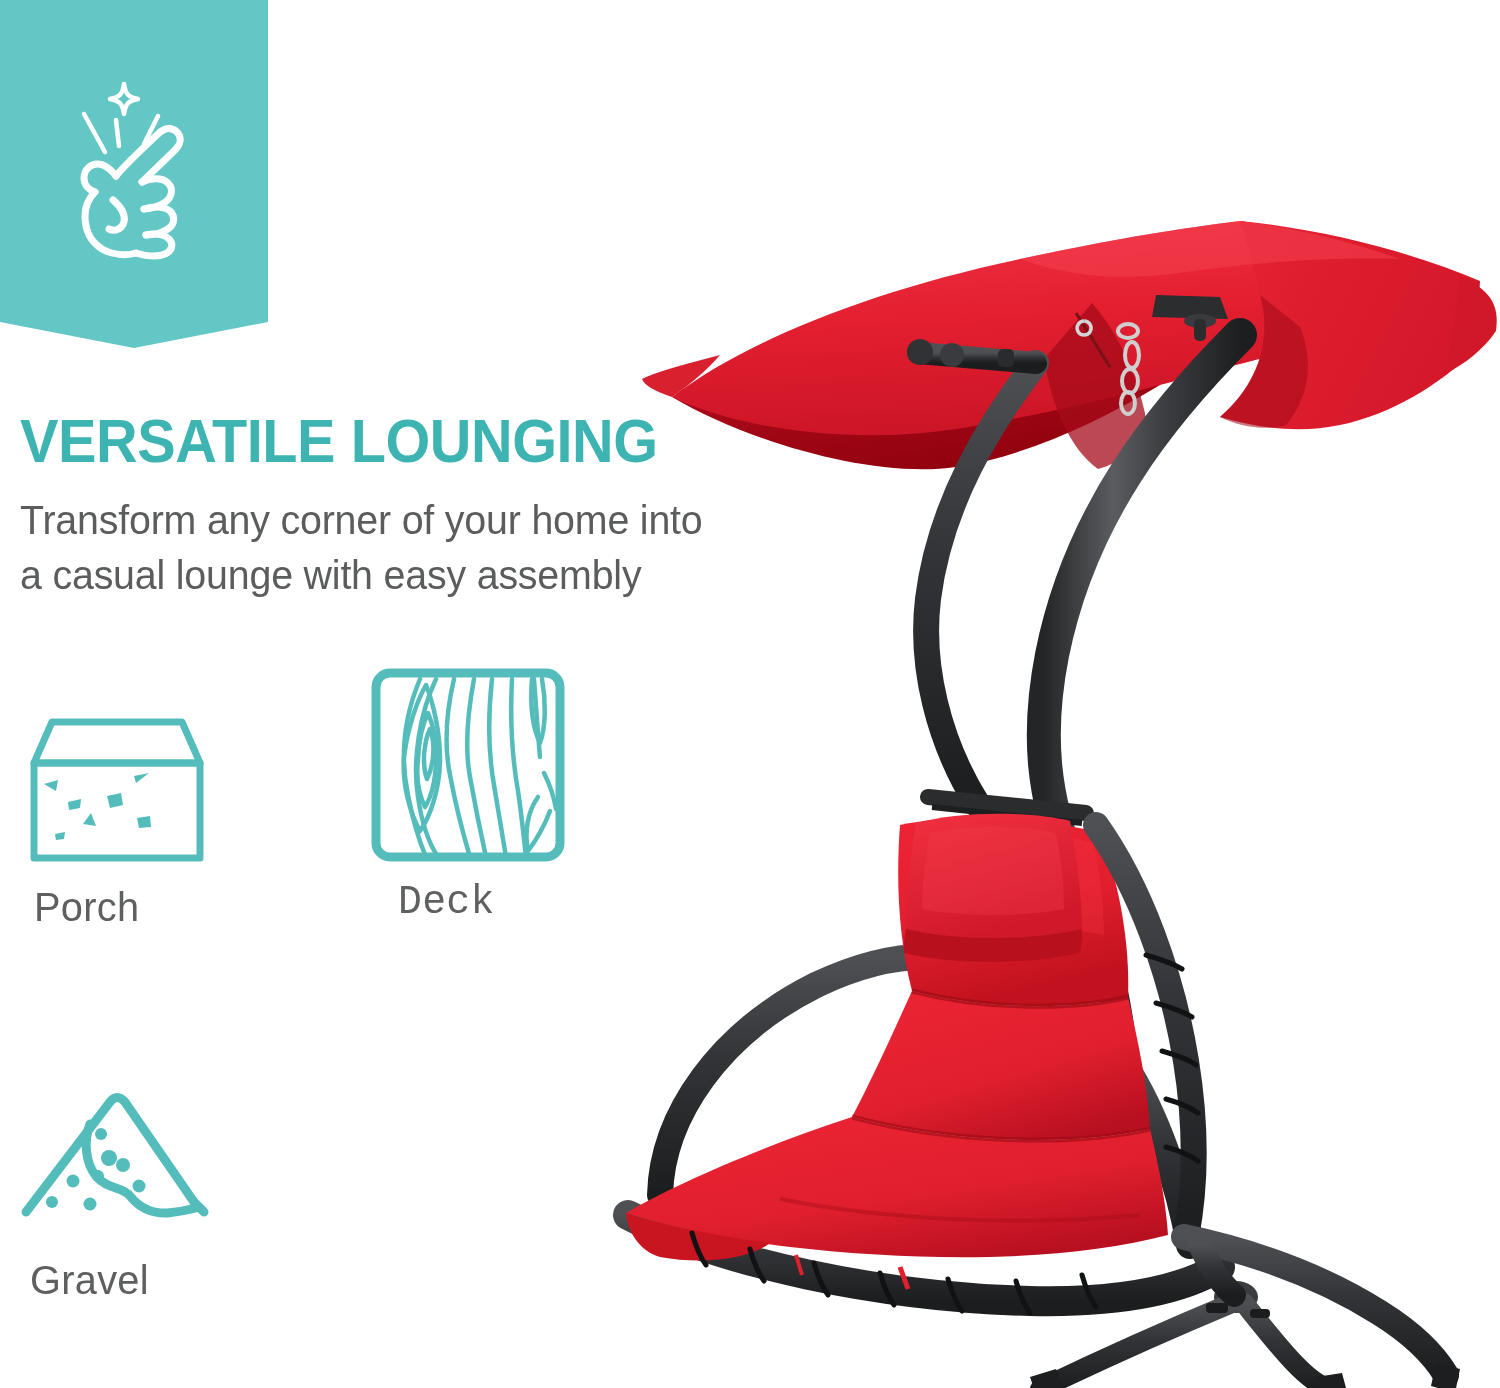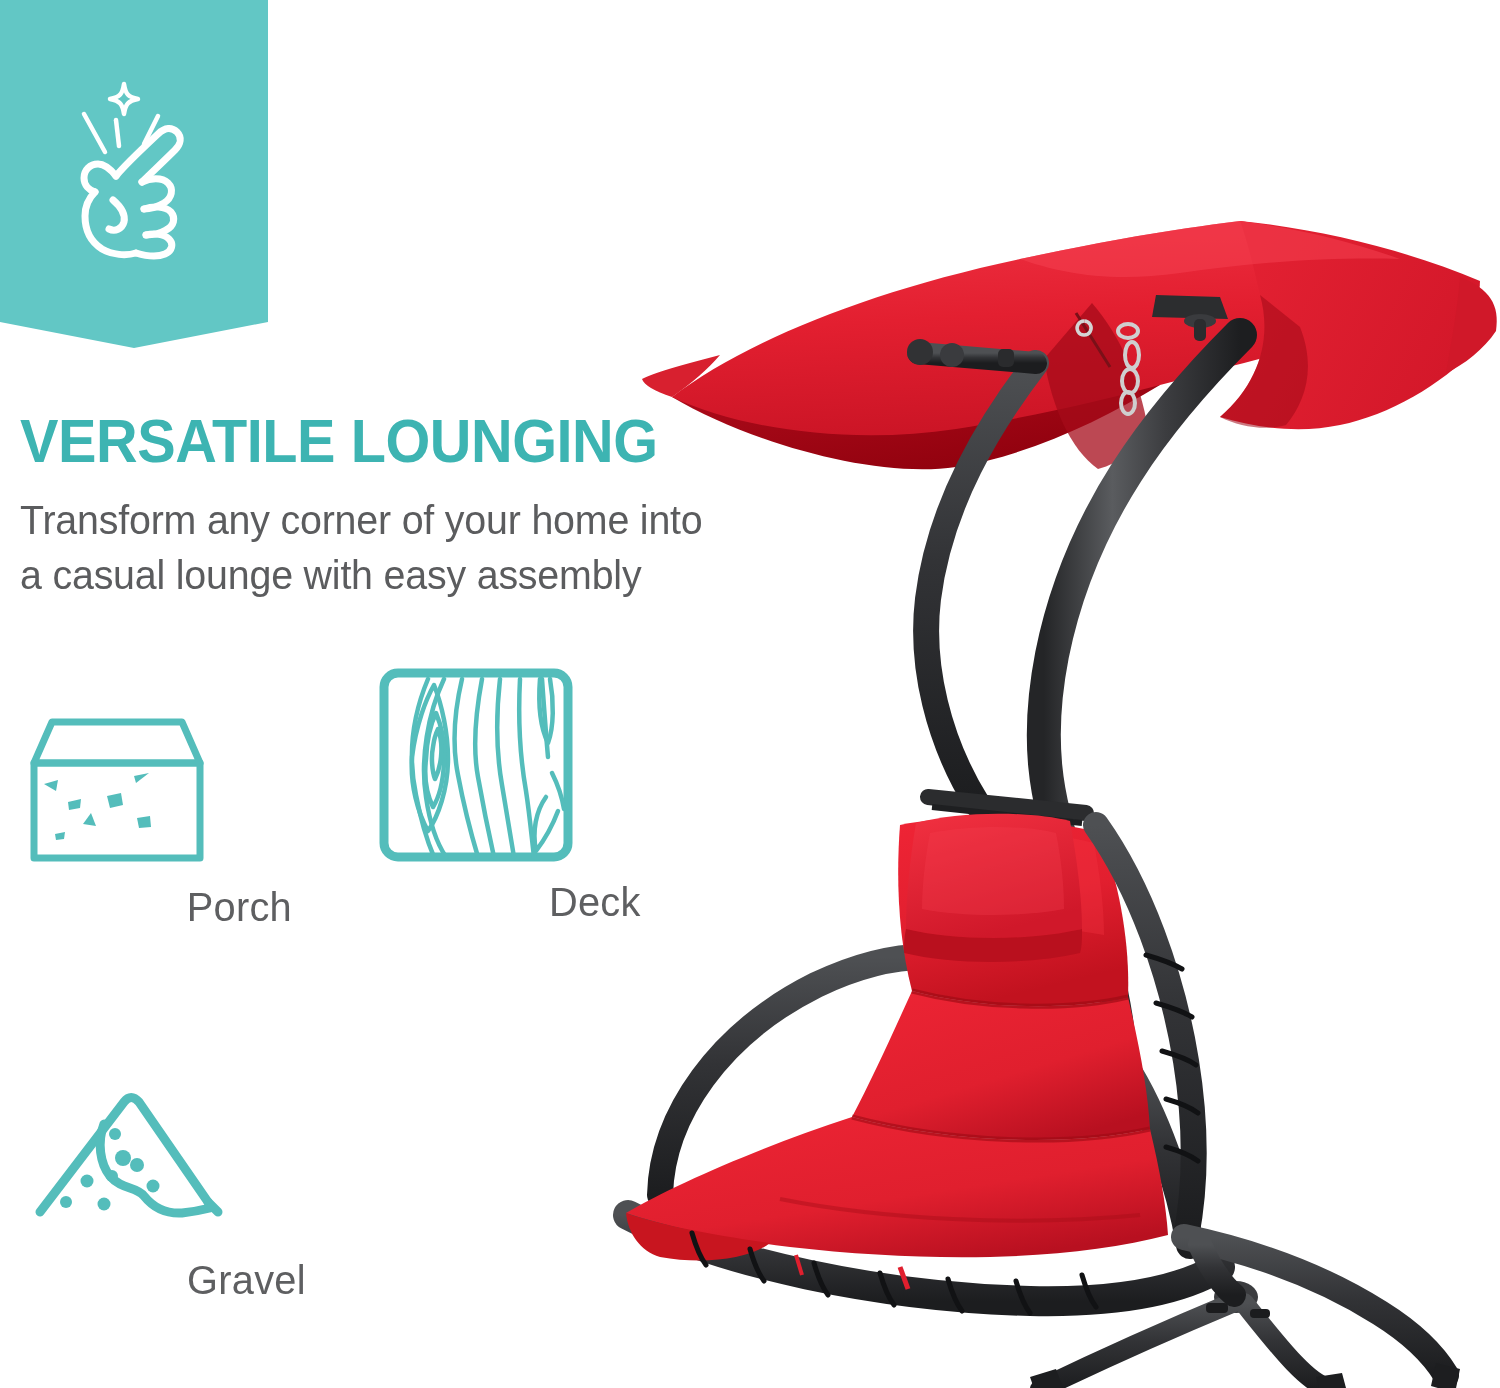--- a/index.html
+++ b/index.html
@@ -72,25 +72,25 @@
   .features {
     position: absolute;
     left: 0px;
     top: 665px;
     width: 610px;
     height: 700px;
   }
   .feature {
     position: absolute;
     width: 290px;
-    text-align: right;
+    text-align: left;
   }
   .feature.pos-porch  { left: 10px;  top: 45px; }
-  .feature.pos-deck   { left: 358px; top: 0px;  }
-  .feature.pos-gravel { left: 24px;  top: 415px; }
+  .feature.pos-deck   { left: 350px; top: 0px; font-family: Liberation Mono, monospace;  }
+  .feature.pos-gravel { left: 10px;  top: 415px; }
   .feature.pos-grass  { left: 350px; top: 375px; }
 
   .feature-icon {
     width: 210px;
     height: 200px;
     display: block;
   }
   .feature.pos-porch .feature-icon  { width: 190px; height: 160px; margin-left: 12px; }
   .feature.pos-deck .feature-icon   { width: 200px; height: 200px; margin-left: 18px; }
   .feature.pos-gravel .feature-icon { width: 215px; height: 155px; margin-left: 8px; }

